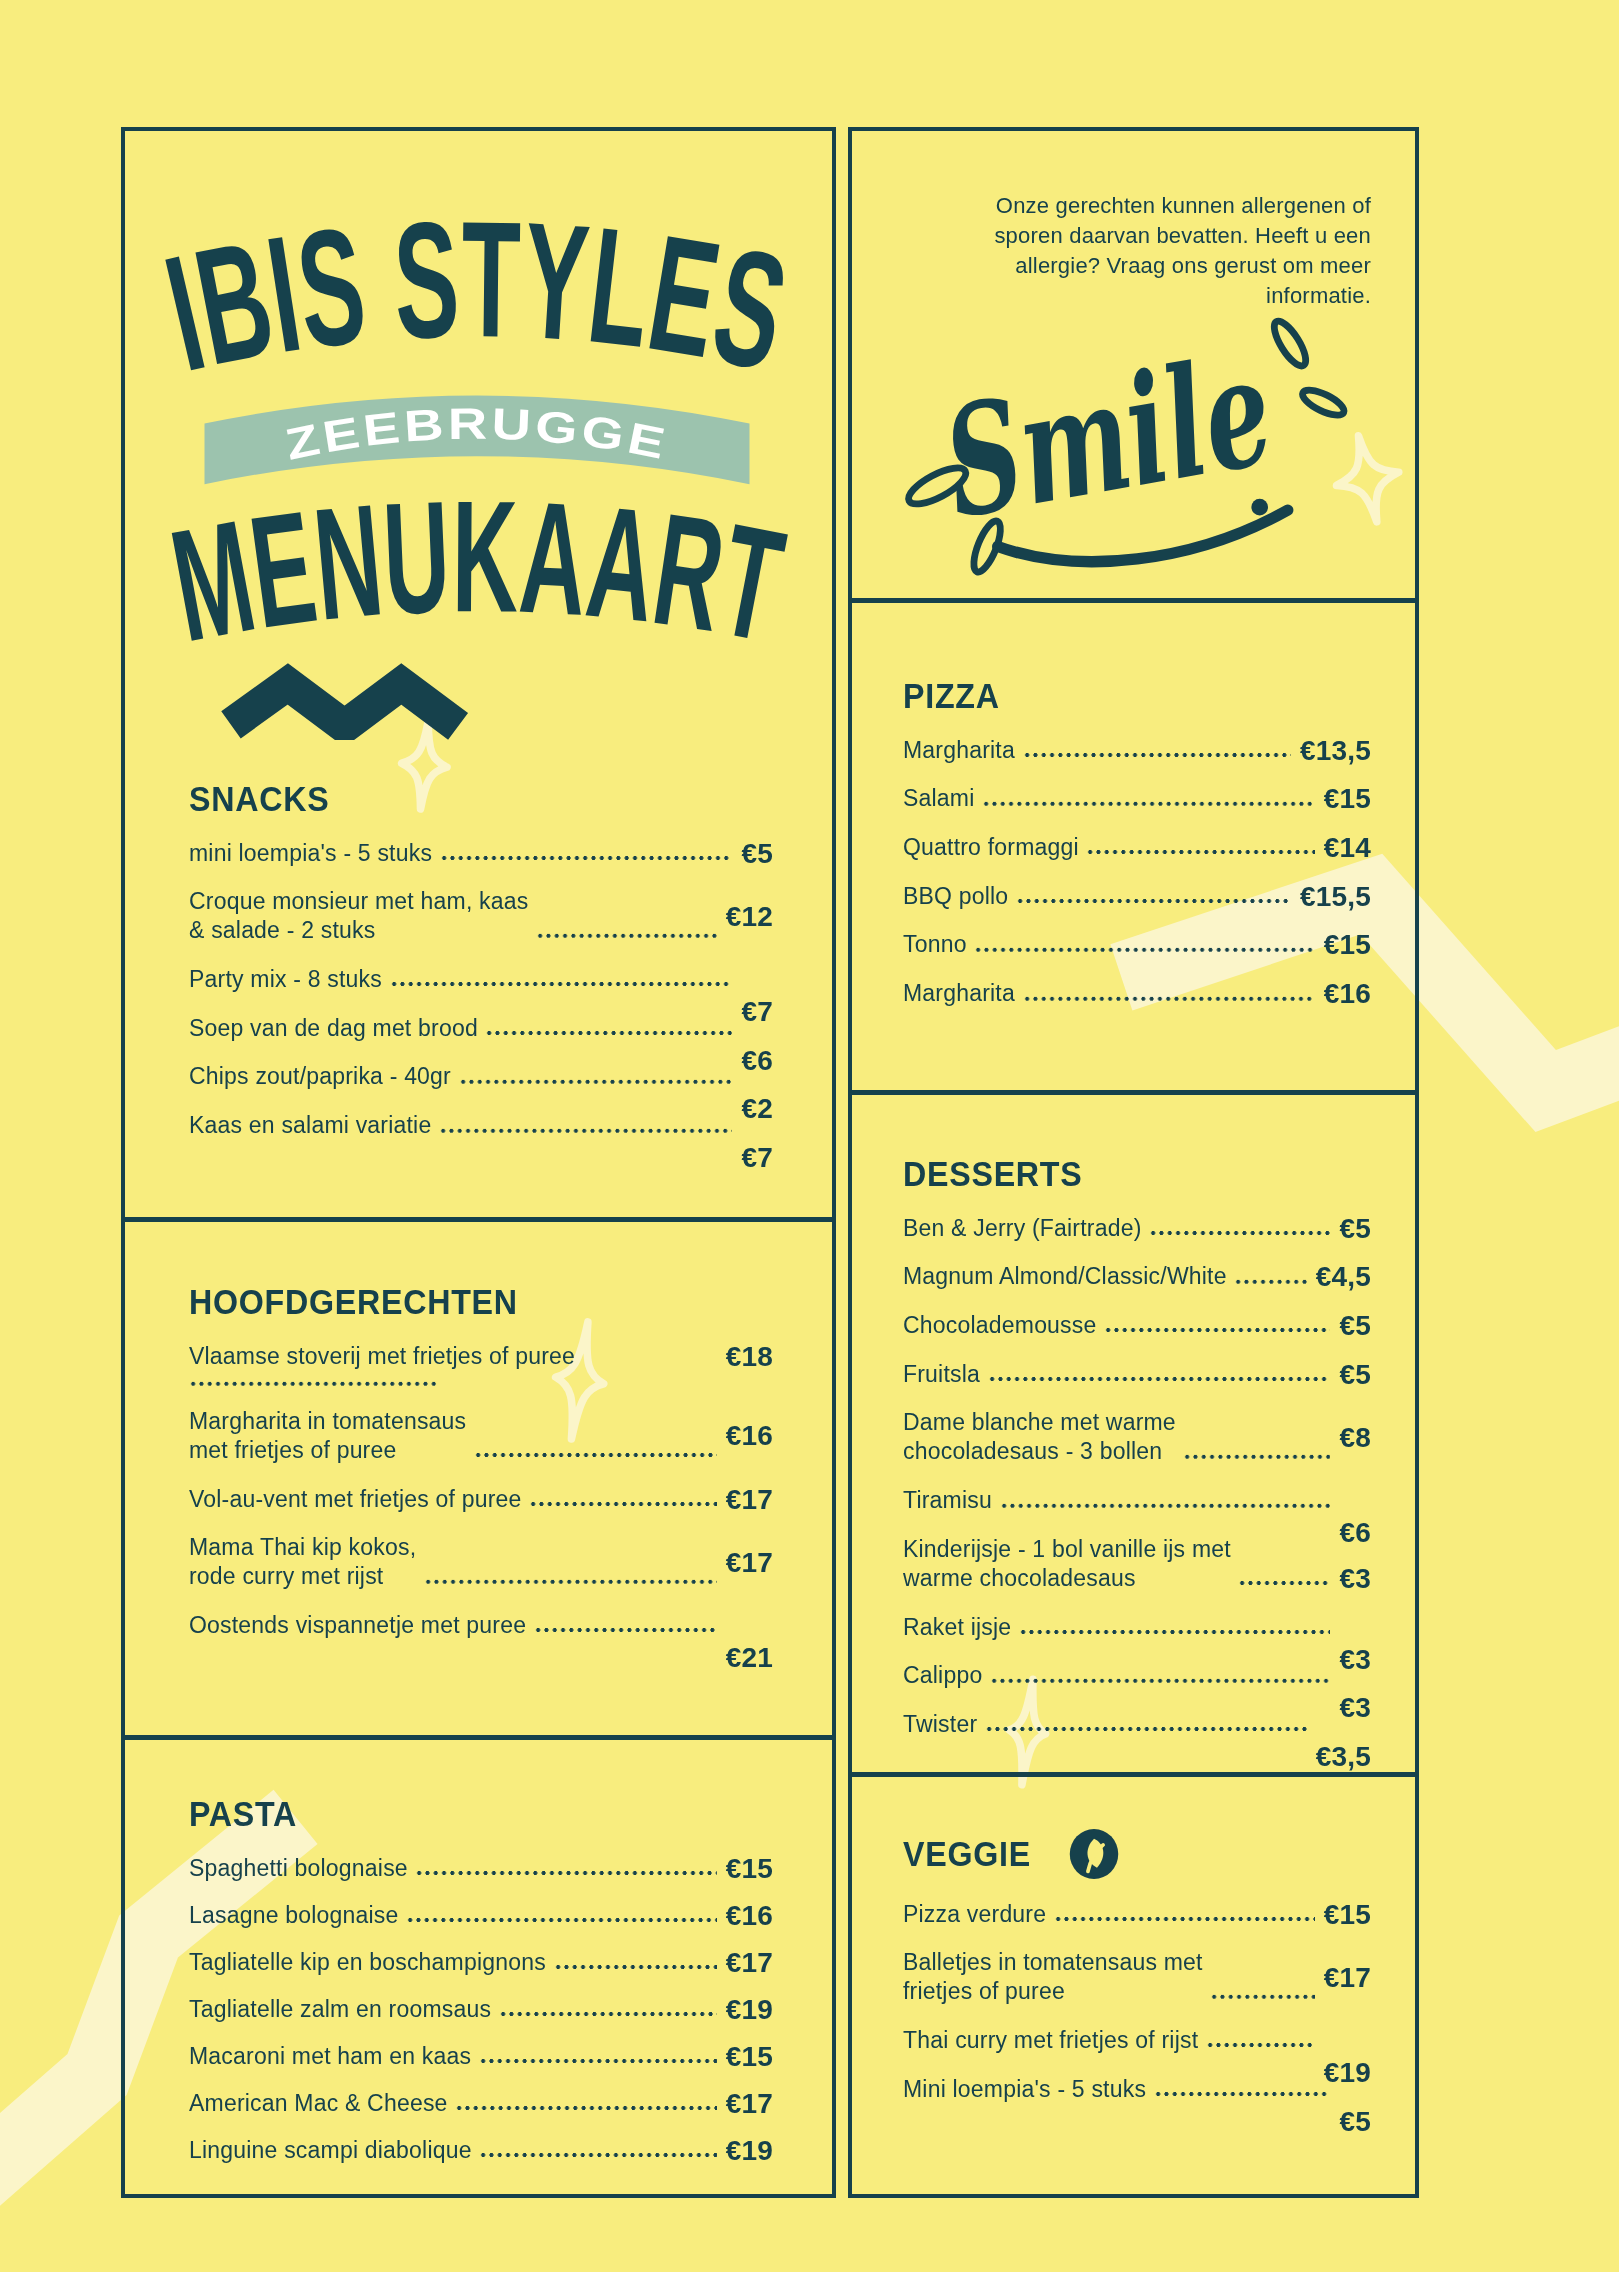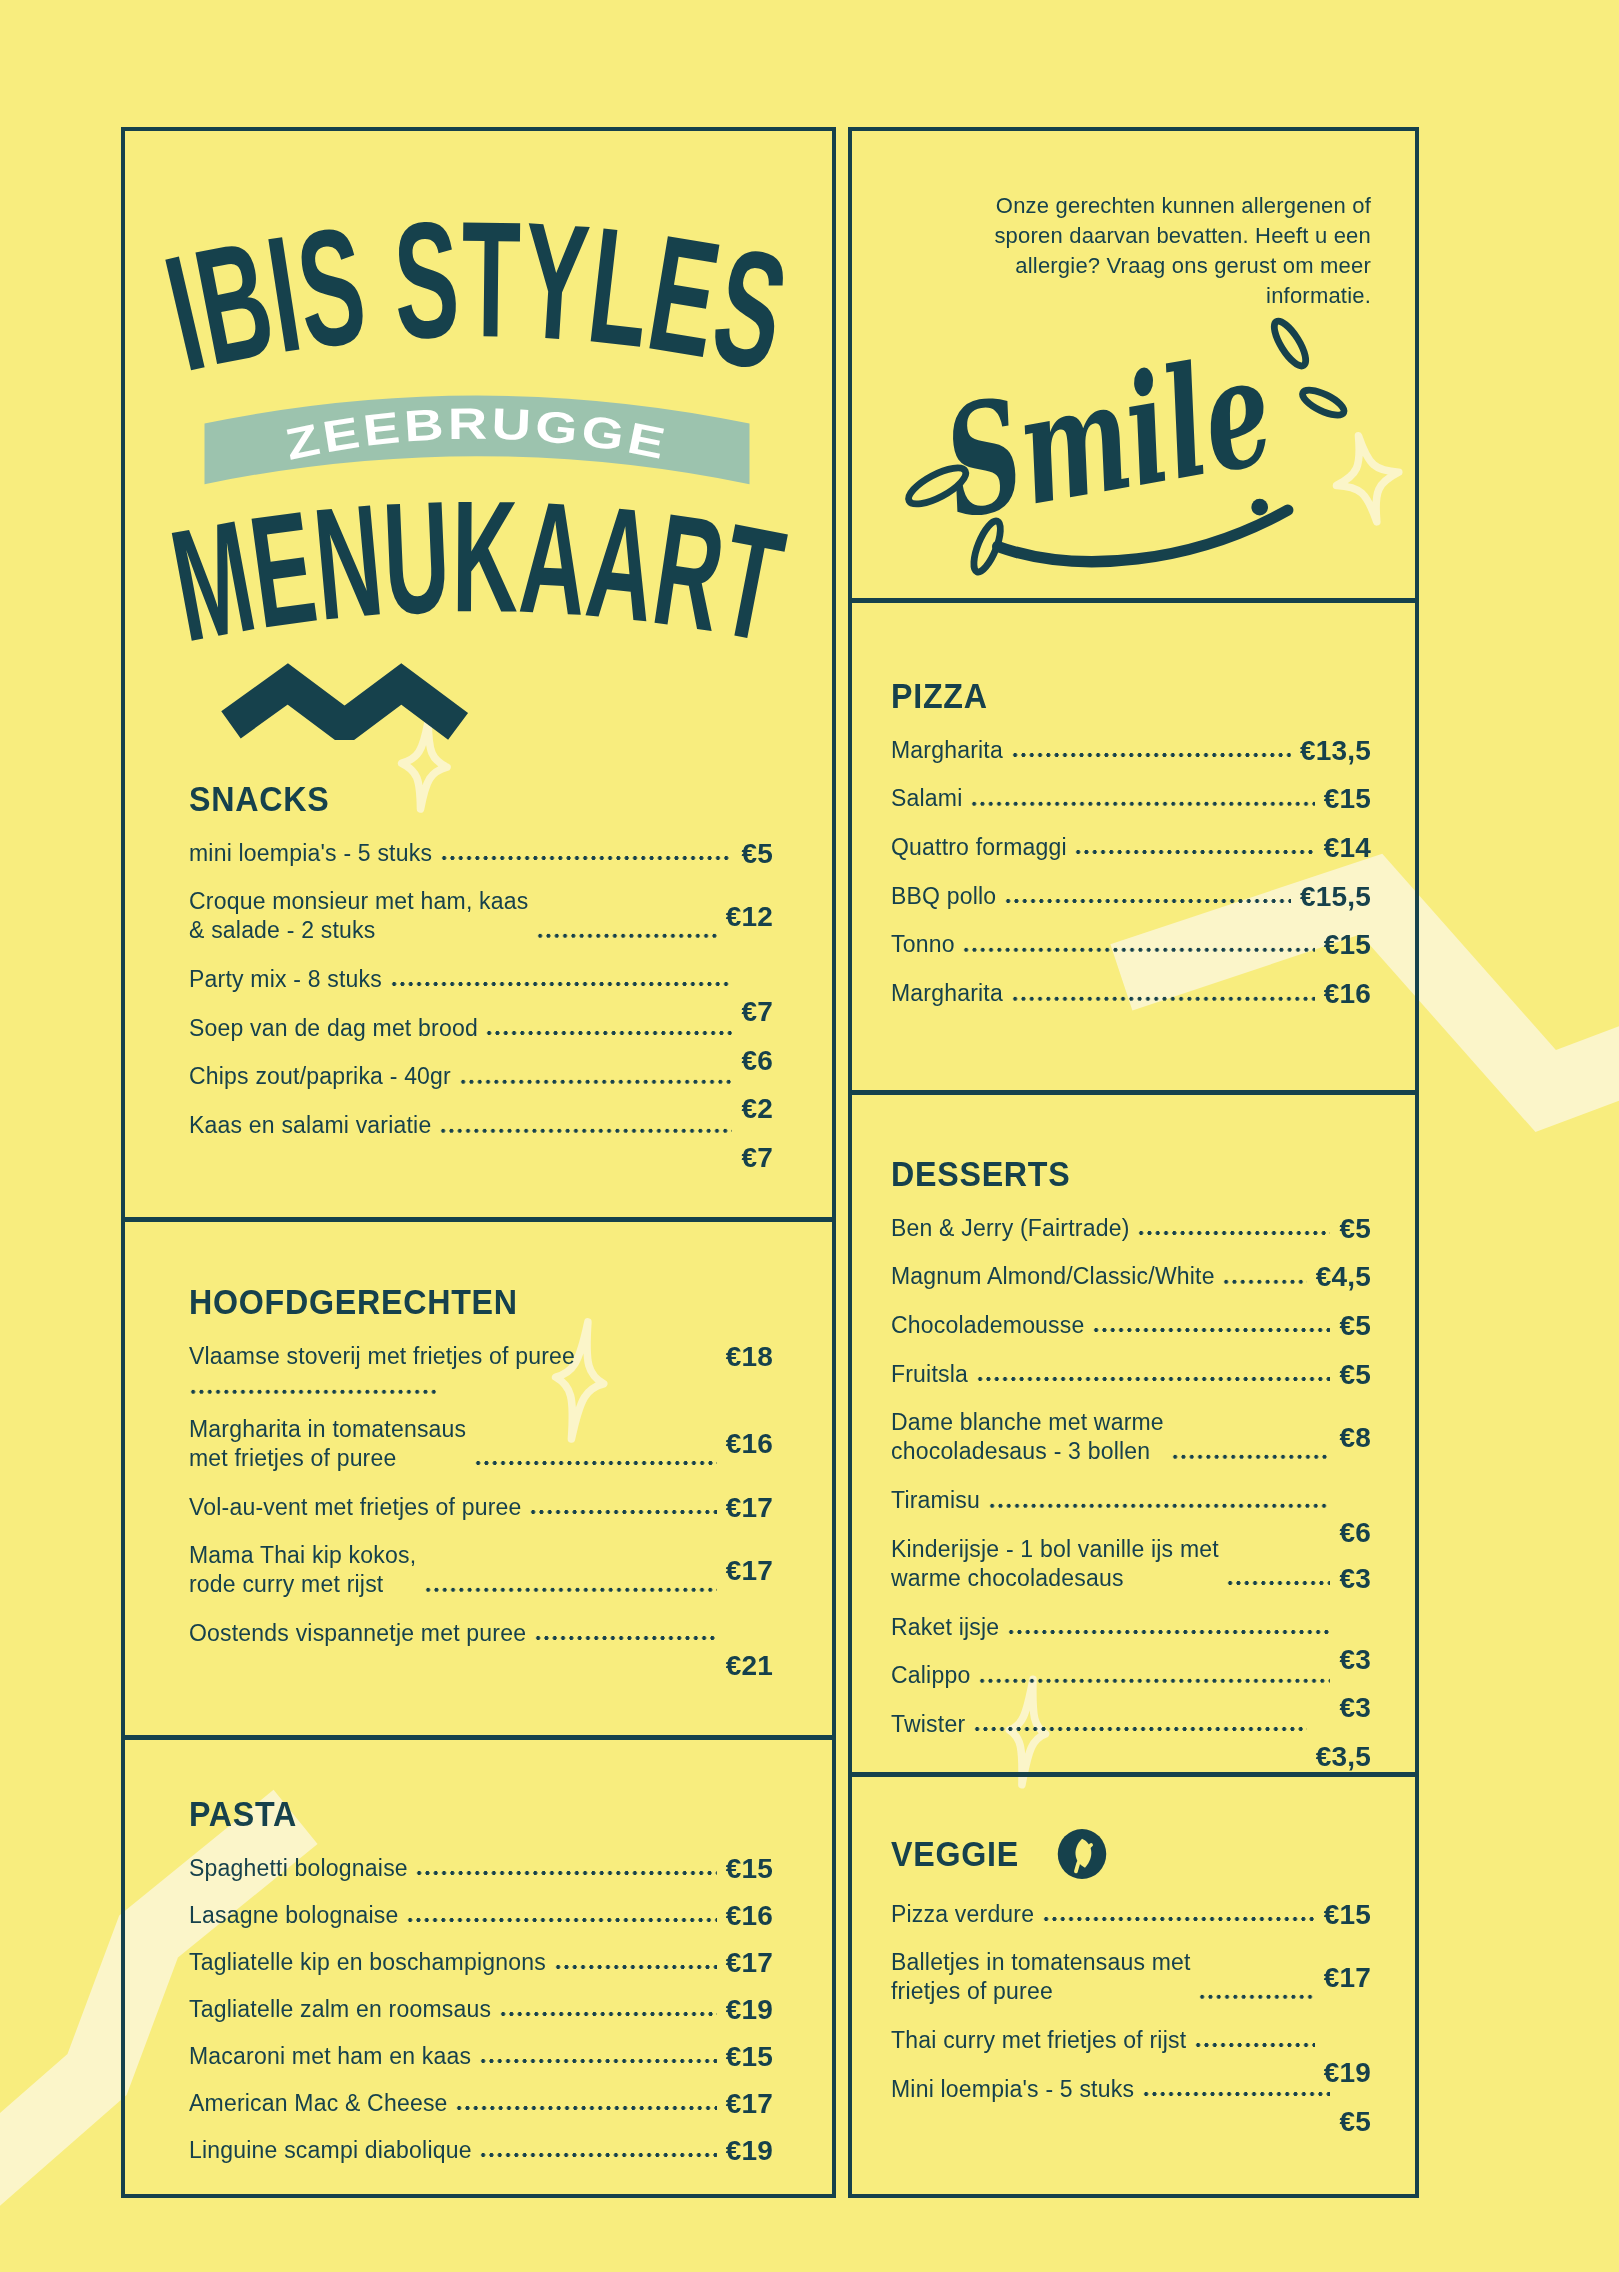--- a/index.html
+++ b/index.html
@@ -7,41 +7,41 @@
         font-family:"Liberation Sans",sans-serif;color:#16414C;}
   .deco{position:absolute;left:0;top:0;z-index:0;}
   .box{position:absolute;box-sizing:border-box;border:4.5px solid #16414C;z-index:1;}
   .colL{left:121px;top:127px;width:715px;height:2071px;}
   .colR{left:848px;top:127px;width:571px;height:2071px;}
   .divider{position:absolute;left:0;right:0;height:4.5px;background:#16414C;}
   .colL .d1{top:1086px}.colL .d2{top:1604px}
   .colR .d1{top:467px}.colR .d2{top:959px}.colR .d3{top:1641px}
 
   .sec{position:absolute;left:64px;right:59px;}
-  .colR .sec{left:39px;right:44px;}
+  .colR .sec{left:51px;right:44px;}
   .sec-snacks{top:648px}.sec-hoofd{top:1151px}.sec-pasta{top:1663px}
   .sec-pizza{top:545px}.sec-desserts{top:1023px}.sec-veggie{top:1697px}
 
   .h2{font-size:35px;font-weight:700;letter-spacing:0.8px;margin:0 0 19.7px;
       transform:scaleX(.92);transform-origin:left bottom;white-space:nowrap;}
   .h2row{display:flex;align-items:center;gap:27px;margin:0 0 19.7px;}
   .h2row .h2{margin:0;}
 
   .row{display:flex;align-items:flex-end;margin-bottom:19.7px;font-size:23px;line-height:29px;letter-spacing:0.2px;}
   .sec-pasta .row{margin-bottom:18px;}
   .nm{flex:0 1 auto;}
   .l1,.l2{display:block;}
   .l2:empty{display:none;}
   .dots{flex:1;min-width:19.7px;height:7.6px;margin:0 9px 6px 7.6px;align-self:flex-end;
         background-image:radial-gradient(circle,#16414C 1.7px,transparent 2.3px);
         background-size:8.3px 7.6px;background-repeat:repeat-x;background-position:0 50%;}
   .price{font-size:28px;font-weight:700;white-space:nowrap;}
   .price.mid{align-self:center;}
   .price.low{transform:translateY(32px);}
-  .row.dots-under{flex-wrap:wrap;gap:8px;}
+  .row.dots-under{flex-wrap:wrap;}
   .row.dots-under .nm{flex:0 1 auto;max-width:82%;}
   .row.dots-under .price{margin-left:auto;align-self:center;}
   .row.dots-under::after{content:"";flex:0 0 250px;height:7.6px;margin:9px auto 0 0;
         background-image:radial-gradient(circle,#16414C 1.7px,transparent 2.3px);
         background-size:8.3px 7.6px;background-repeat:repeat-x;background-position:0 50%;}
 
   .logo{position:absolute;top:64px;left:34px;width:636px;height:545px;}
   .allergen{position:absolute;top:38px;right:44px;width:379px;text-align:right;
             font-size:22px;line-height:30px;letter-spacing:0.2px;}
   .smile{position:absolute;top:152px;left:23px;width:515px;height:318px;}

